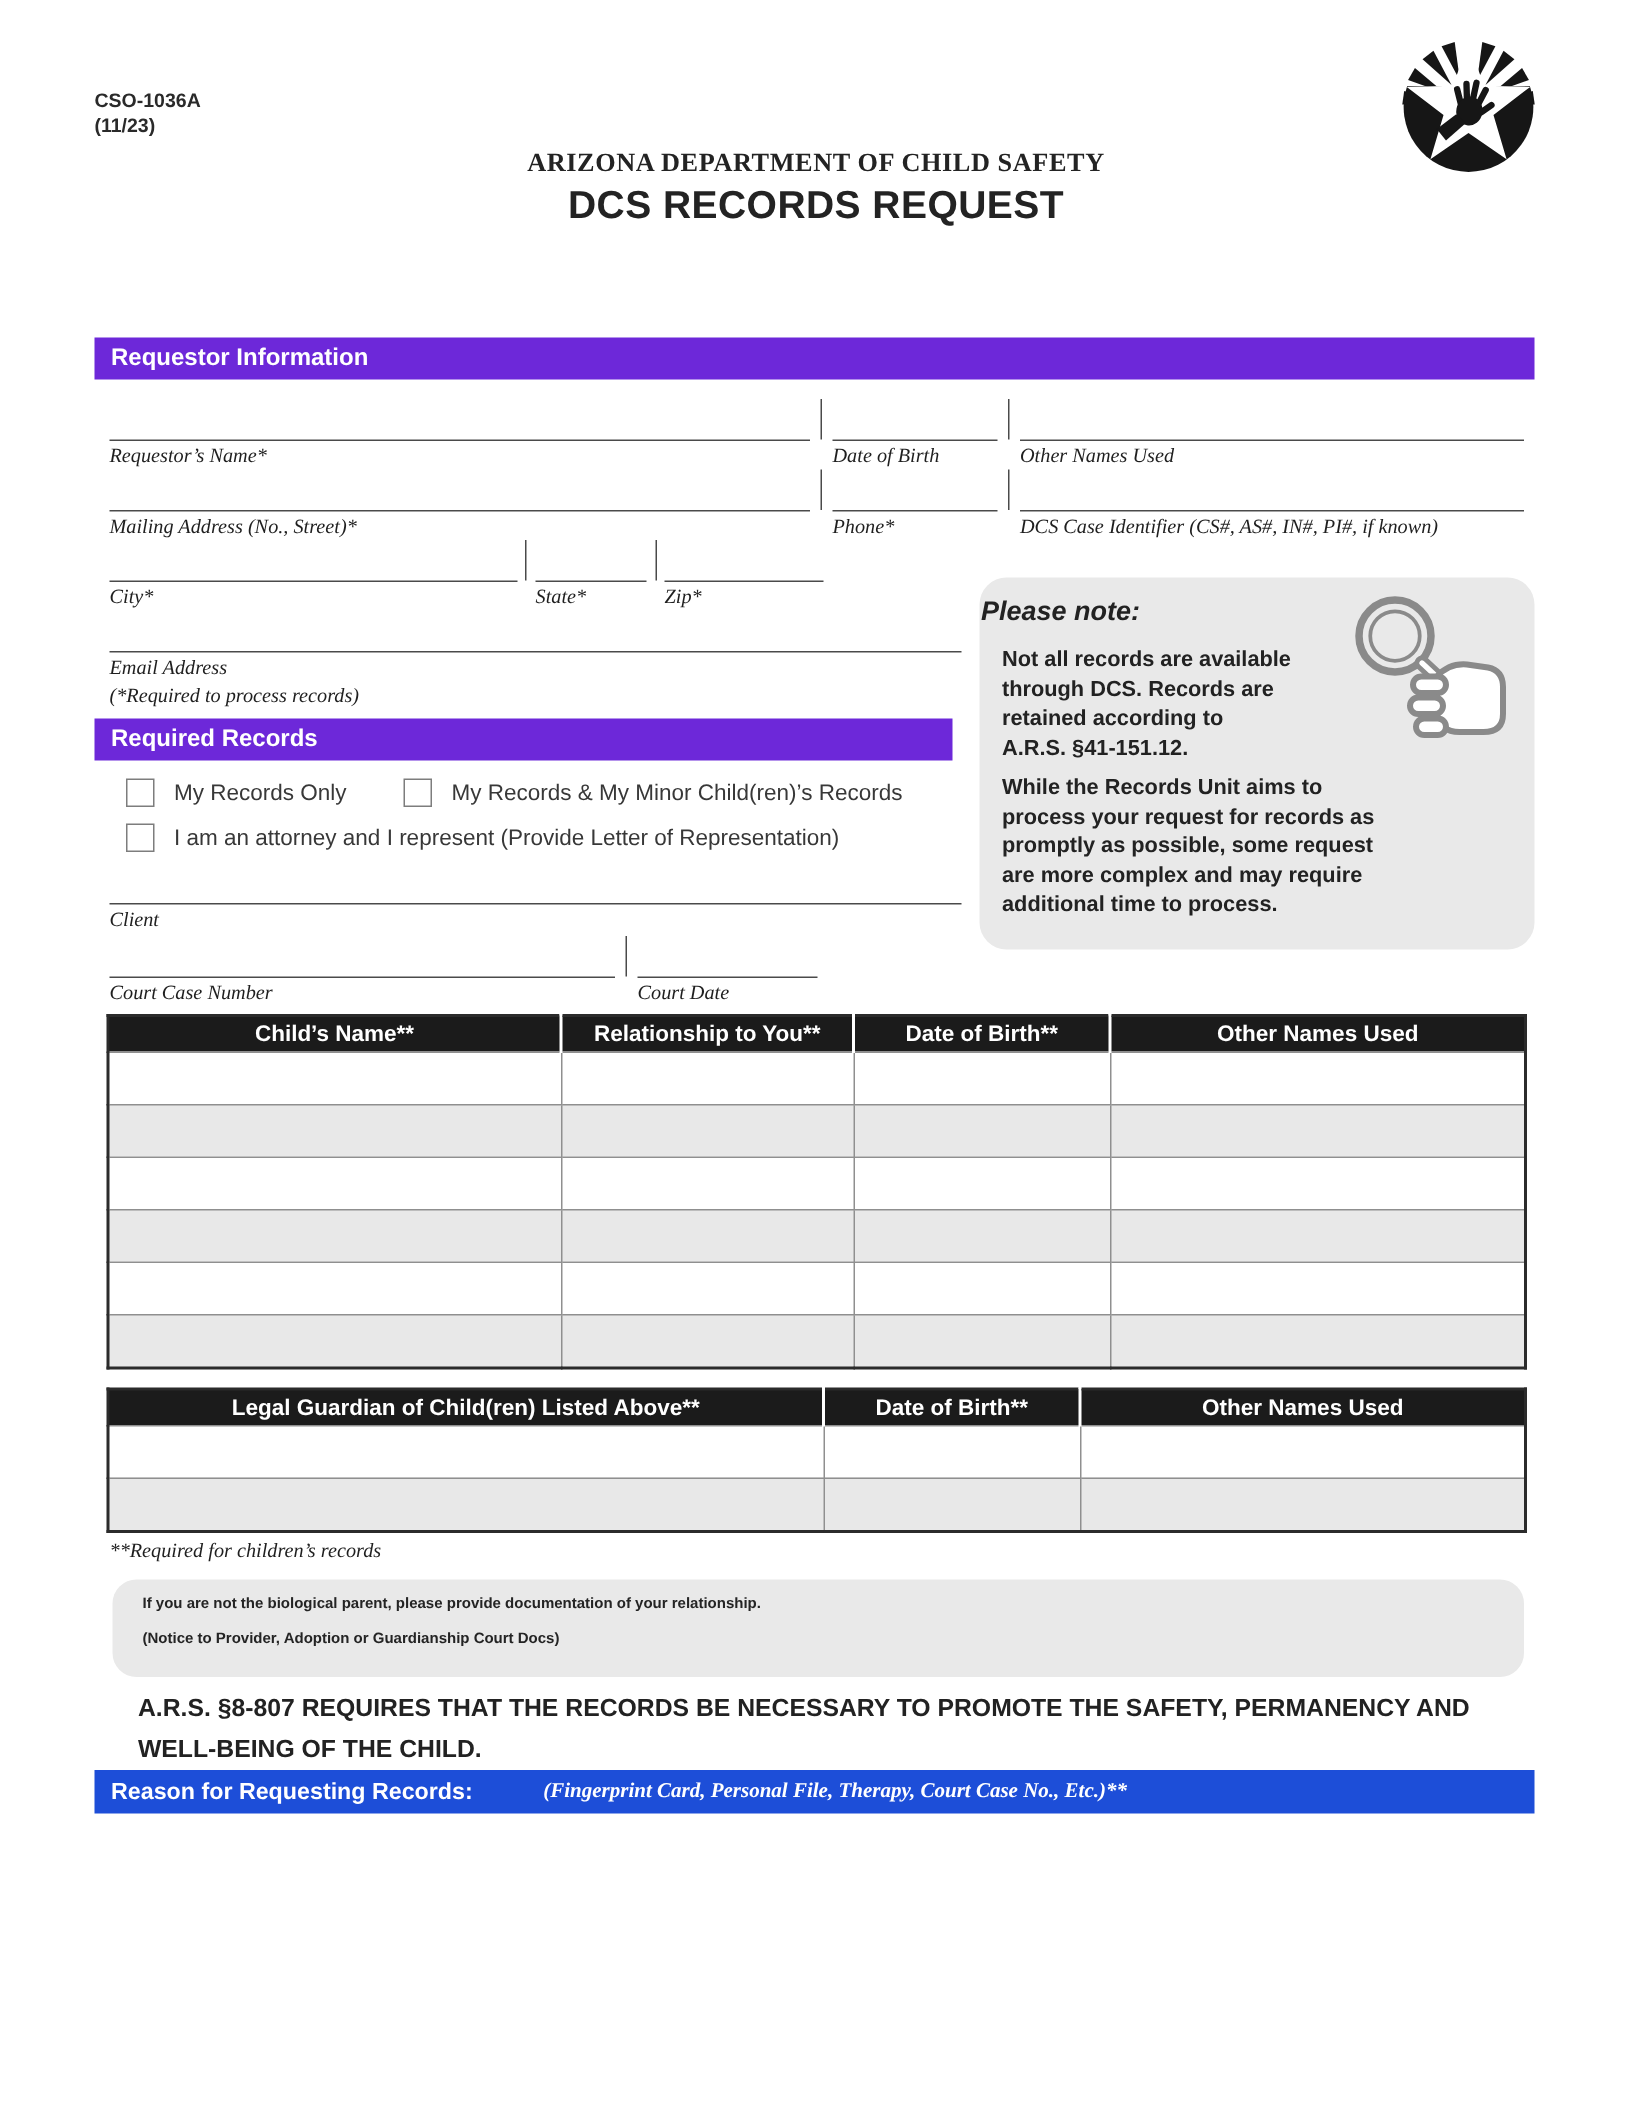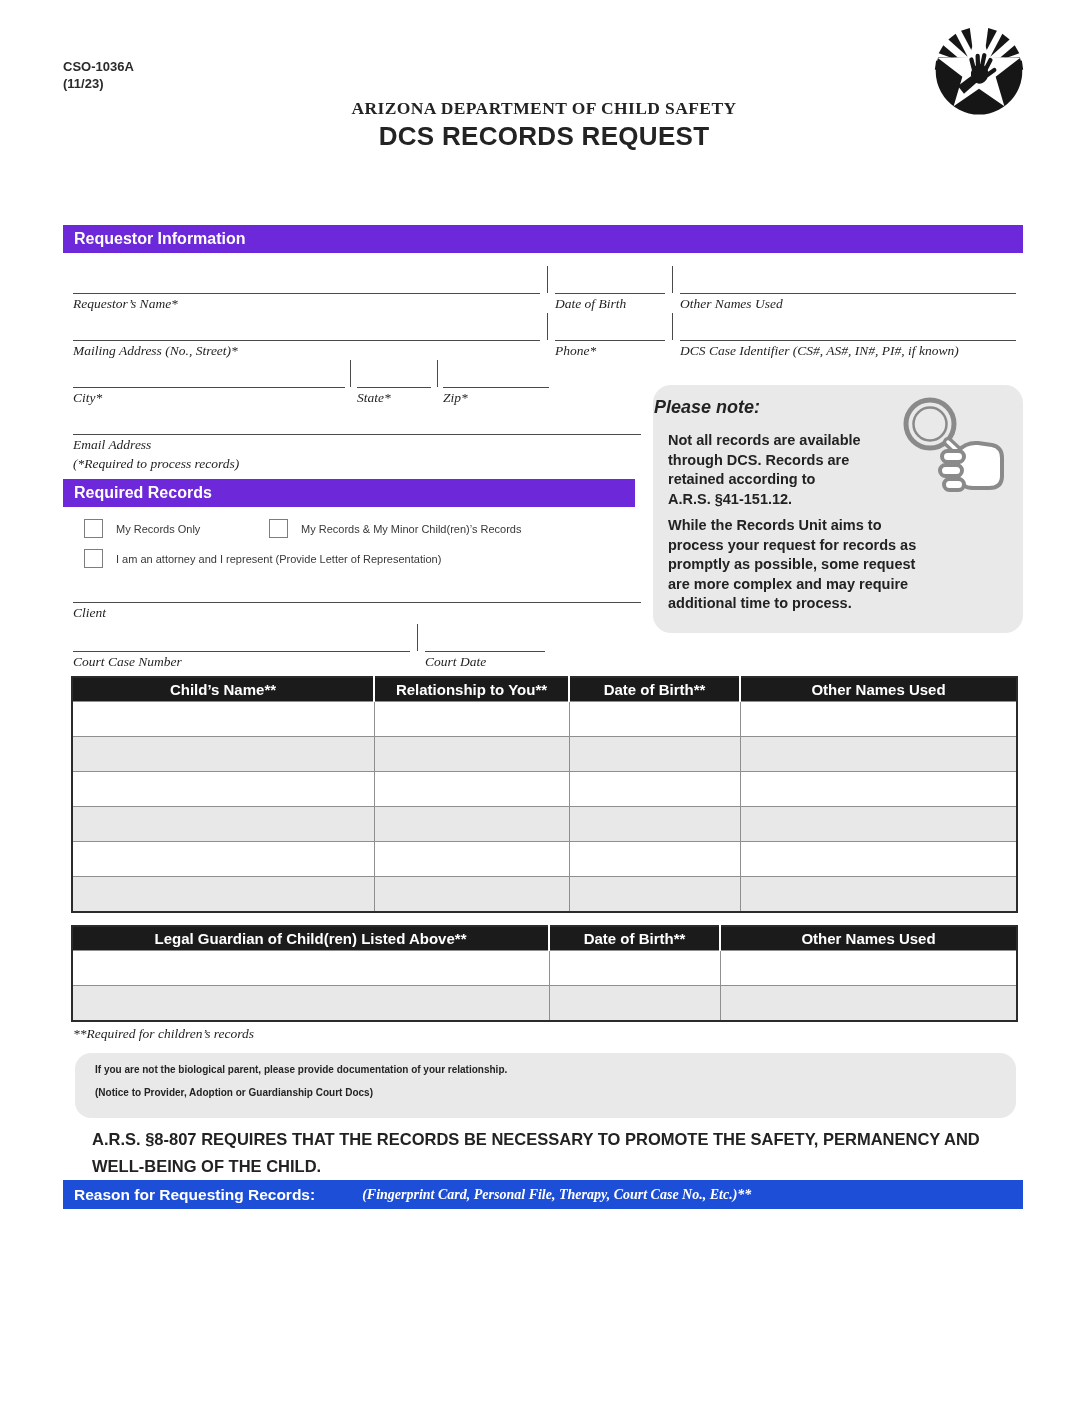--- a/index.html
+++ b/index.html
@@ -28,21 +28,21 @@
   .notebox{position:absolute;left:653px;top:385px;width:370px;height:248px;background:#e9e9e9;border-radius:18px;}
   .nb-title{position:absolute;left:1px;top:12px;font-size:18px;font-weight:bold;font-style:italic;color:#222;}
   .nb-p{position:absolute;font-size:14.5px;font-weight:bold;line-height:19.5px;color:#222;white-space:pre-line;}
   .nb-p1{left:15px;top:46px;width:250px;}
   .nb-p2{left:15px;top:131px;width:310px;}
   .nb-icon{position:absolute;left:242px;top:6px;}
 
   
   .cb{position:absolute;display:flex;align-items:center;gap:13px;}
   .cb .box{width:19px;height:19px;border:1.6px solid #7d7d7d;background:#fff;box-sizing:border-box;flex:0 0 auto;}
-  .cb .cbl{font-size:11px;color:#383838;white-space:nowrap;}
+  .cb .cbl{font-size:15px;color:#383838;white-space:nowrap;}
 
   
   table.formtable{position:absolute;border-collapse:collapse;table-layout:fixed;width:945px;
                   border:2px solid #2b2b2b;}
   table.formtable th{background:#1b1b1b;color:#fff;font-weight:bold;font-size:15px;text-align:center;
                      padding:2px 8px;height:24px;box-sizing:border-box;}
   table.formtable th + th{border-left:2px solid #fff;}
   table.formtable td{height:34px;border:1.5px solid #8f8f8f;padding:0 8px;font-size:14px;}
   table.formtable tbody tr:nth-child(even) td{background:#e8e8e8;}
   .t-children{left:71px;top:676px;}

